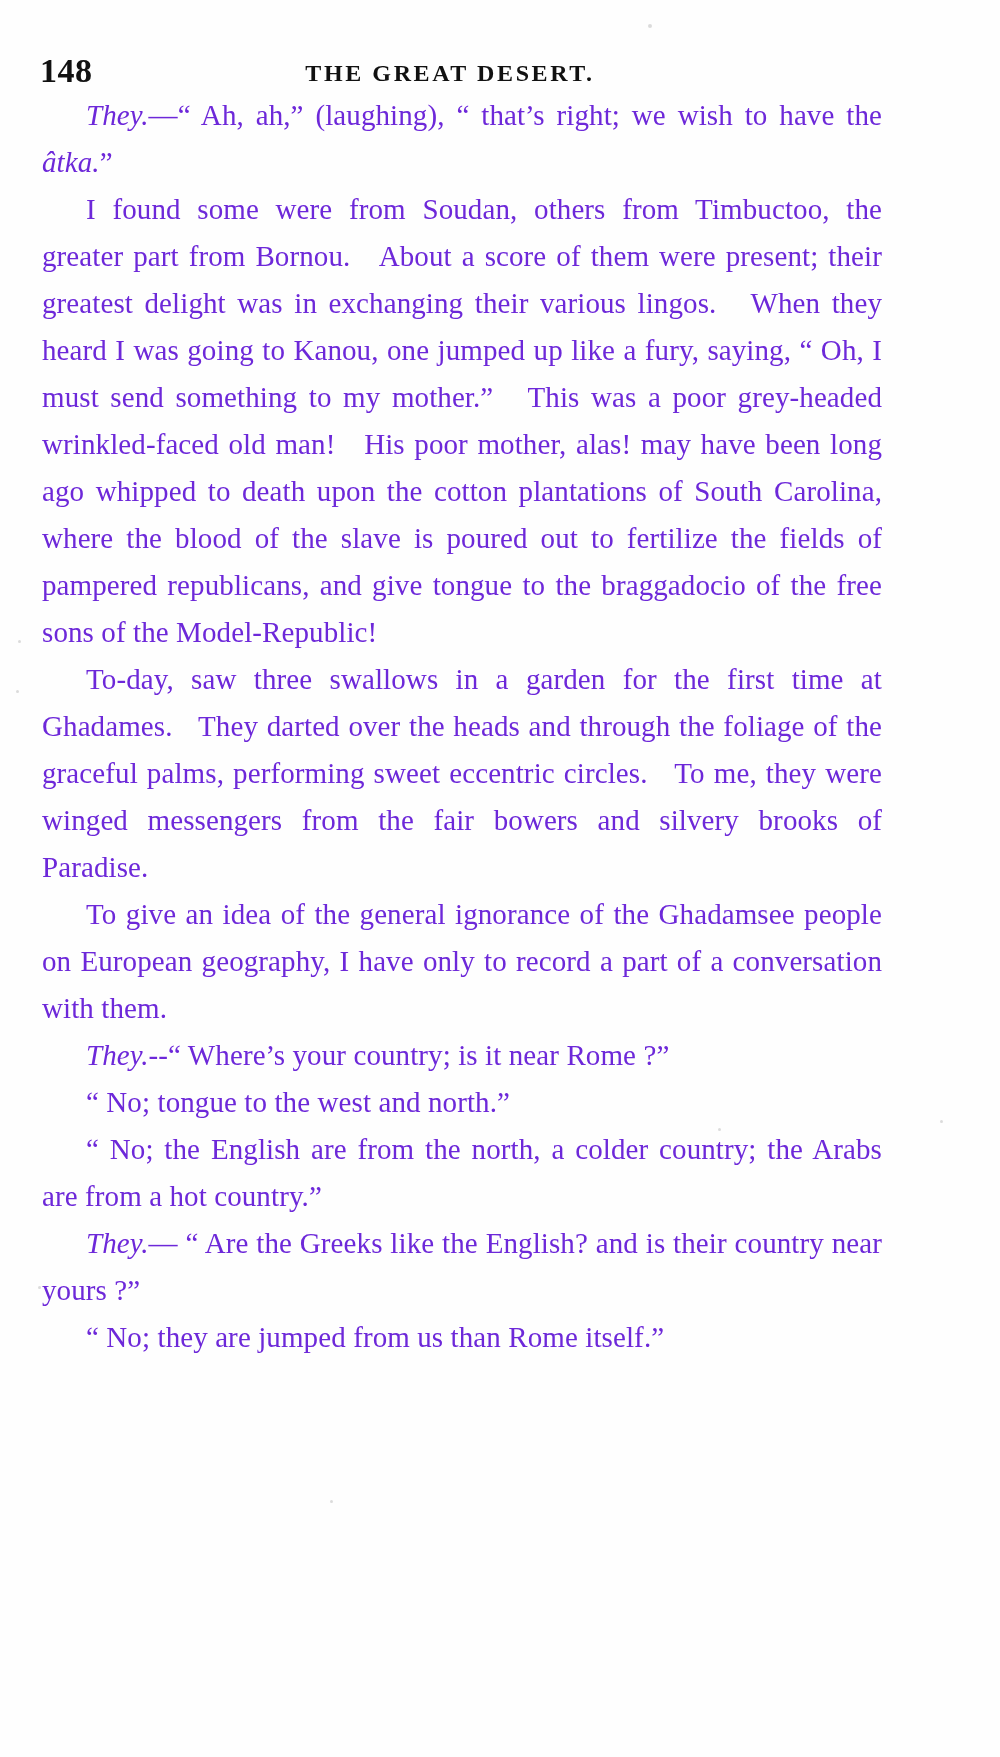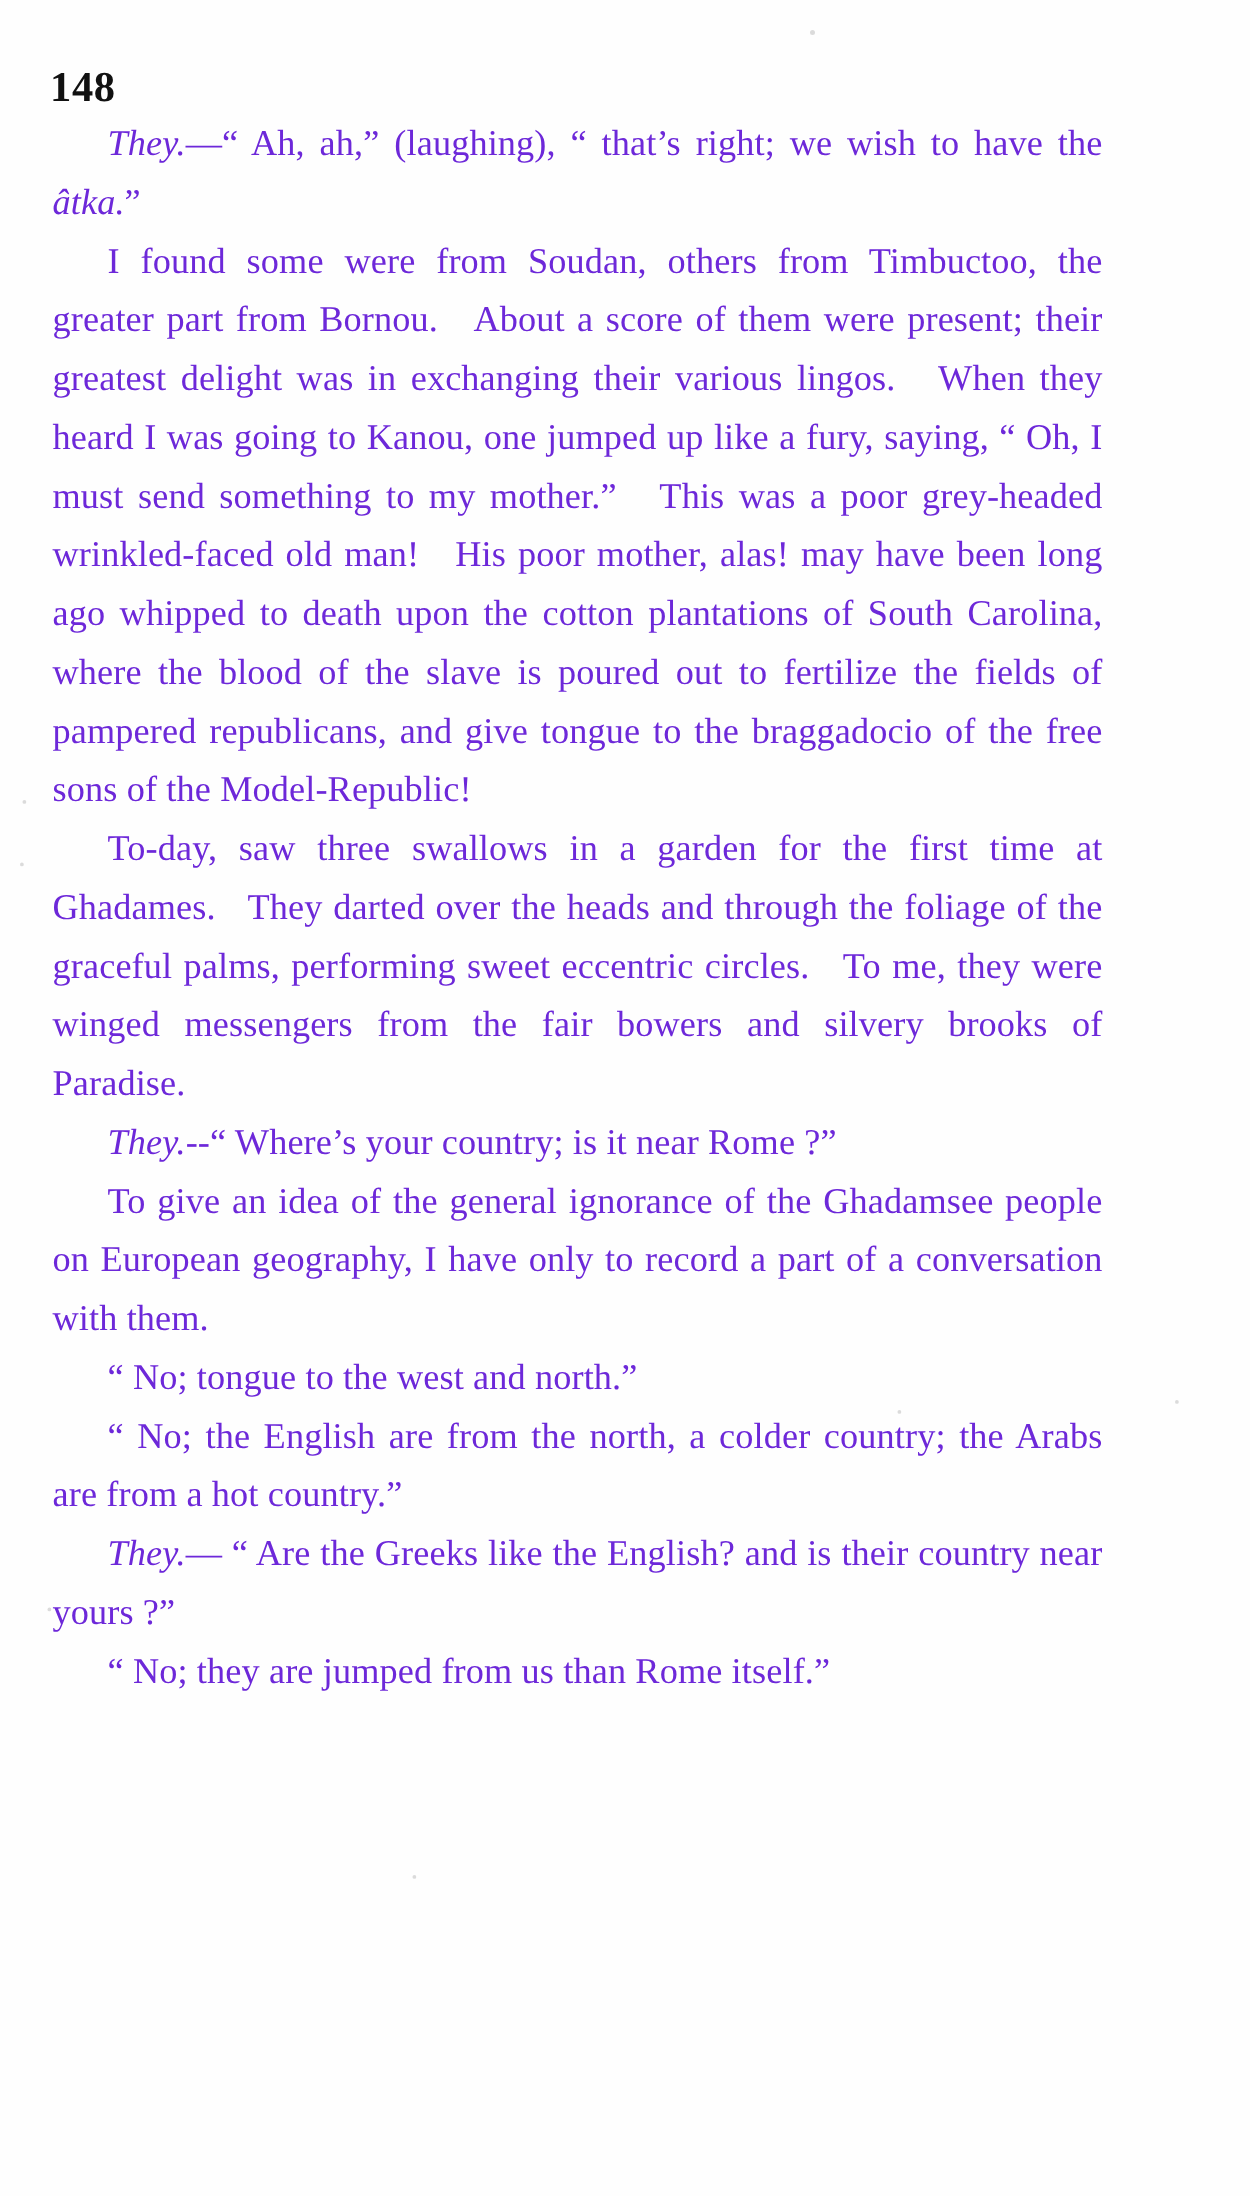--- a/index.html
+++ b/index.html
@@ -83,28 +83,29 @@
     opacity: 0.75;
   }
 </style>
 </head>
 <body>
 
 <div class="page">
 
   <div class="header">
     <div class="folio">148</div>
+    <div class="running-head">THE GREAT DESERT.</div>
   </div>
 
   <div class="body-text">
     <p class="para indent"><span class="spk">They.</span>—“ Ah, ah,” (laughing), “ that’s right; we wish to have the <span class="ital">âtka.</span>”</p>
     <p class="para indent">I found some were from Soudan, others from Timbuctoo, the greater part from Bornou.&nbsp;&nbsp; About a score of them were present; their greatest delight was in exchanging their various lingos.&nbsp;&nbsp; When they heard I was going to Kanou, one jumped up like a fury, saying, “ Oh, I must send something to my mother.”&nbsp;&nbsp; This was a poor grey-headed wrinkled-faced old man!&nbsp;&nbsp; His poor mother, alas! may have been long ago whipped to death upon the cotton plantations of South Carolina, where the blood of the slave is poured out to fertilize the fields of pampered republicans, and give tongue to the braggadocio of the free sons of the Model-Republic!</p>
     <p class="para indent">To-day, saw three swallows in a garden for the first time at Ghadames.&nbsp;&nbsp; They darted over the heads and through the foliage of the graceful palms, performing sweet eccentric circles.&nbsp;&nbsp; To me, they were winged messengers from the fair bowers and silvery brooks of Paradise.</p>
+    <p class="para indent">To give an idea of the general ignorance of the Ghadamsee people on European geography, I have only to record a part of a conversation with them.</p>
     <p class="para indent"><span class="spk">They.</span>--“ Where’s your country; is it near Rome ?”</p>
-    <p class="para indent">To give an idea of the general ignorance of the Ghadamsee people on European geography, I have only to record a part of a conversation with them.</p>
     <p class="para indent">“ No; tongue to the west and north.”</p>
     <p class="para indent">“ No; the English are from the north, a colder country; the Arabs are from a hot country.”</p>
     <p class="para indent"><span class="spk">They.</span>— “ Are the Greeks like the English? and is their country near yours ?”</p>
     <p class="para indent">“ No; they are jumped from us than Rome itself.”</p>
   </div>
 
   <div class="speck" style="left:648px;top:24px;width:4px;height:4px;"></div>
   <div class="speck" style="left:18px;top:640px;width:3px;height:3px;"></div>
   <div class="speck" style="left:16px;top:690px;width:3px;height:3px;"></div>
   <div class="speck" style="left:940px;top:1120px;width:3px;height:3px;"></div>

